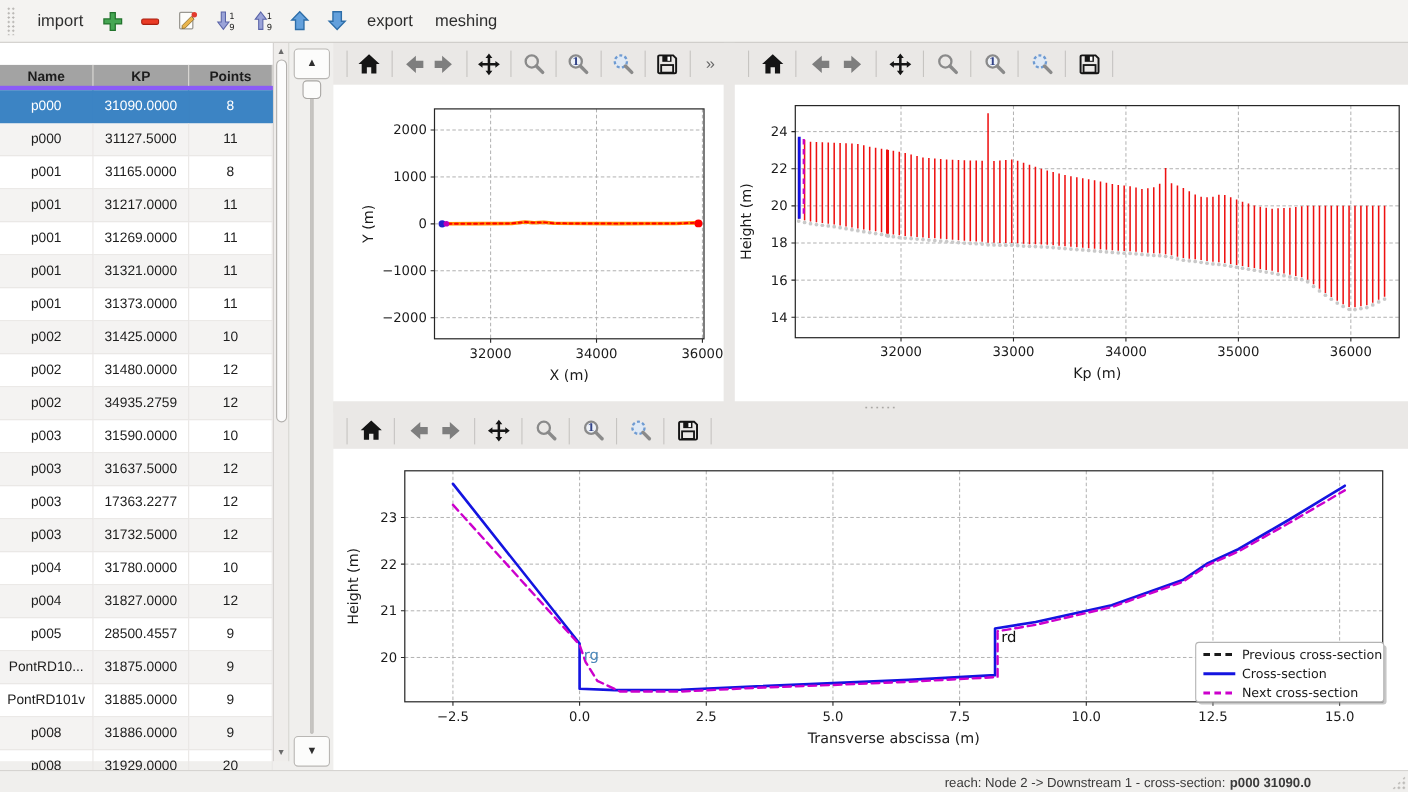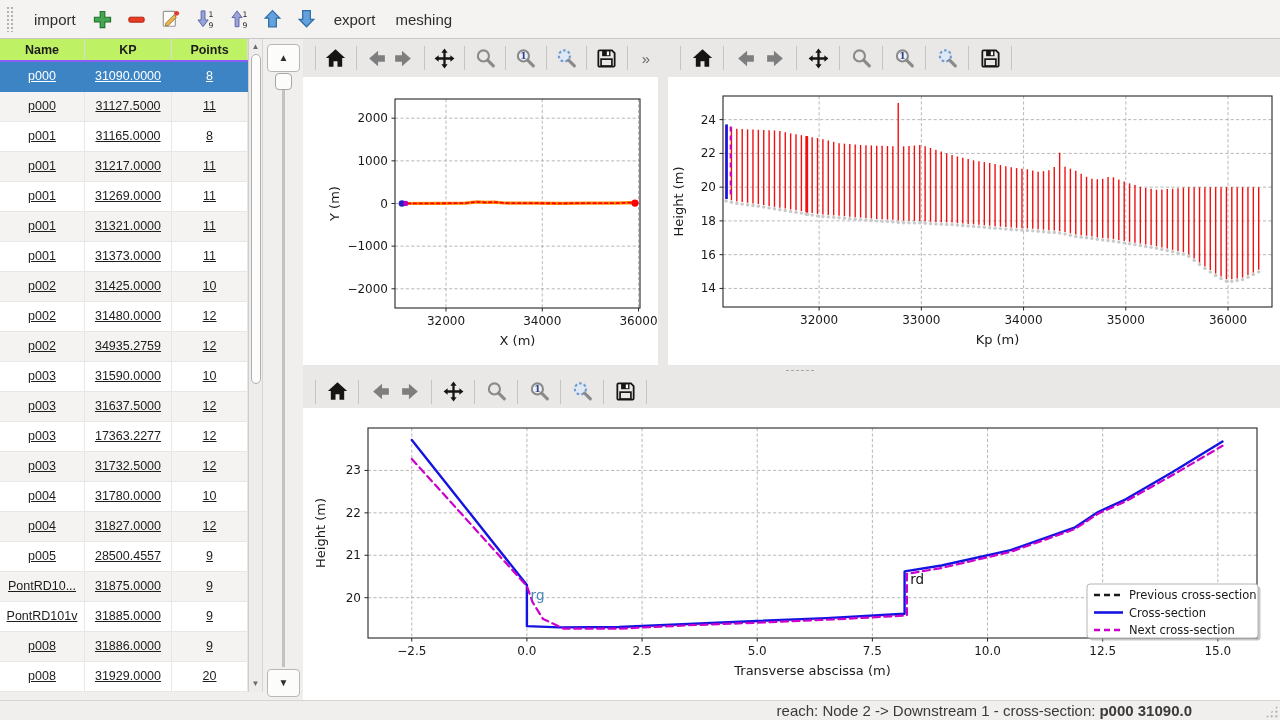--- a/index.html
+++ b/index.html
@@ -15,24 +15,24 @@
     background-size:4px 4px; }
   .tb-label { font-size:15px; color:#2e2e2e; padding:6px 10px; cursor:default; }
   .tb-btn { width:34px; height:30px; display:flex; align-items:center; justify-content:center;
     border:1px solid transparent; border-radius:3px; }
   .tb-btn svg { width:23px; height:23px; }
 
   
   #left-panel { left:0; top:39px; width:303px; height:661px; background:#f0efed; }
   #xs-table { left:0; top:0; width:249px; height:653px; background:#fff;
     border-right:1px solid #cfcdca; font-size:12.5px; color:#1d1d1d; }
-  .t-header { display:flex; height:23px; background:#bef264; border-bottom:2px solid #8b5cf6; }
+  .t-header { display:flex; height:23px; background:#a3a3a3; border-bottom:4px solid #8b5cf6;margin-top:20px; }
   .t-header > div { font-weight:bold; text-align:center; line-height:22px;
     border-right:1px solid #dddbd8; font-size:12.5px; }
-  .t-row { display:flex; height:30px;text-decoration:underline; }
+  .t-row { display:flex; height:30px; }
   .t-row > div { text-align:center; line-height:29px; border-right:1px solid #e9e7e5;
     border-bottom:1px solid #e9e7e5; overflow:hidden; white-space:nowrap; }
   .t-row.alt { background:#f4f3f2; }
   .t-row.sel { background:#3c84c4; color:#fff; }
   .t-row.sel > div { border-color:#3c84c4; }
   .c-name { width:85px; } .c-kp { width:87px; } .c-pts { width:76px; }
 
   
   #t-scroll { left:249px; top:0; width:14px; height:653px; background:#efedeb;
     border-right:1px solid #d8d6d3; }
@@ -61,21 +61,21 @@
   .nav-overflow { font-size:15px; color:#666; padding:0 8px; }
   .canvas { position:absolute; background:#fff; }
 
   .vsplit { position:absolute; left:355px; top:0; width:10px; height:326px; background:#eae8e6; }
   .hsplit { position:absolute; left:0; top:326px; width:977px; height:10px; background:#eae8e6; }
   .hgrip { position:absolute; left:482px; top:4px; width:30px; height:3px;
     background-image:radial-gradient(#a9a7a4 1px, transparent 1.1px); background-size:5px 3px; }
 
   
   #status-bar { left:0; top:700px; width:1280px; height:20px; background:#f0efed;
-    border-top:1px solid #d6d4d1; font-size:15px; color:#3a3a3a;
+    border-top:1px solid #d6d4d1; font-size:12px; color:#3a3a3a;
     display:flex; align-items:center; justify-content:flex-end; padding-right:88px; }
   #status-bar b { margin-left:4px; }
   #resize-grip { position:absolute; right:2px; bottom:2px; width:13px; height:13px;
     background-image:radial-gradient(#b3b1ae 1px, transparent 1.1px);
     background-size:4.5px 4.5px; clip-path:polygon(100% 0, 100% 100%, 0 100%); }
 </style>
 </head>
 <body>
 
 <div id="app-toolbar" class="abs">

